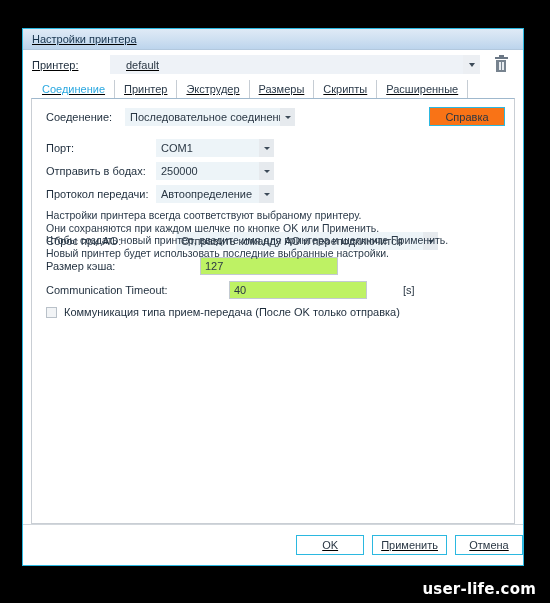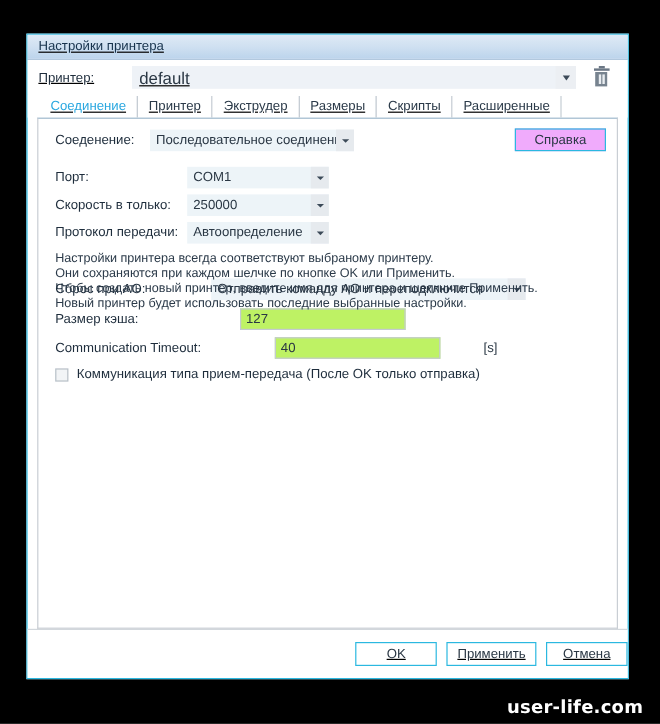--- a/index.html
+++ b/index.html
@@ -66,23 +66,23 @@
   .printer-combo {
     flex: 1 1 auto;
     height: 19px;
     background: #eef2f7;
     border: none;
     display: flex;
     align-items: center;
     position: relative;
   }
   .printer-combo .val {
-    font-size: 14px;
+    font-size: 11px;
     color: #2a3744;
-    padding-left: 6px;
+    padding-left: 16px;
     white-space: nowrap;
   }
   .combo-arrow {
     position: absolute;
     right: 0;
     top: 0;
     bottom: 0;
     width: 17px;
     background: #eceff3;
     display: flex;
@@ -220,21 +220,21 @@
   .unit { font-size: 11px; color: #2a3744; margin-left: 7px; }
 
   
   .help-btn {
     position: absolute;
     right: 9px;
     top: 8px;
     width: 76px;
     height: 19px;
     border: 1px solid #2bb8e0;
-    background: #f0abfc;
+    background: #f97316;
     font-size: 11px;
     color: #2a3744;
     display: flex;
     align-items: center;
     justify-content: center;
     box-sizing: border-box;
   }
 
   
   .cbrow { position: absolute; display: flex; align-items: center; }
@@ -348,21 +348,21 @@
       <span class="lbl" style="width:110px;">Порт:</span>
       <div class="fcombo" style="width:118px;">
         <span class="val">COM1</span>
         <span class="arr">
             <i></i>
           </span>
       </div>
     </div>
 
     <div class="row" style="left:14px; top:63px;">
-      <span class="lbl" style="width:110px;">Скорость в только:</span>
+      <span class="lbl" style="width:110px;">Отправить в бодах:</span>
       <div class="fcombo" style="width:118px;">
         <span class="val">250000</span>
         <span class="arr">
             <i></i>
           </span>
       </div>
     </div>
 
     <div class="row" style="left:14px; top:86px;">
       <span class="lbl" style="width:110px;">Протокол передачи:</span>

